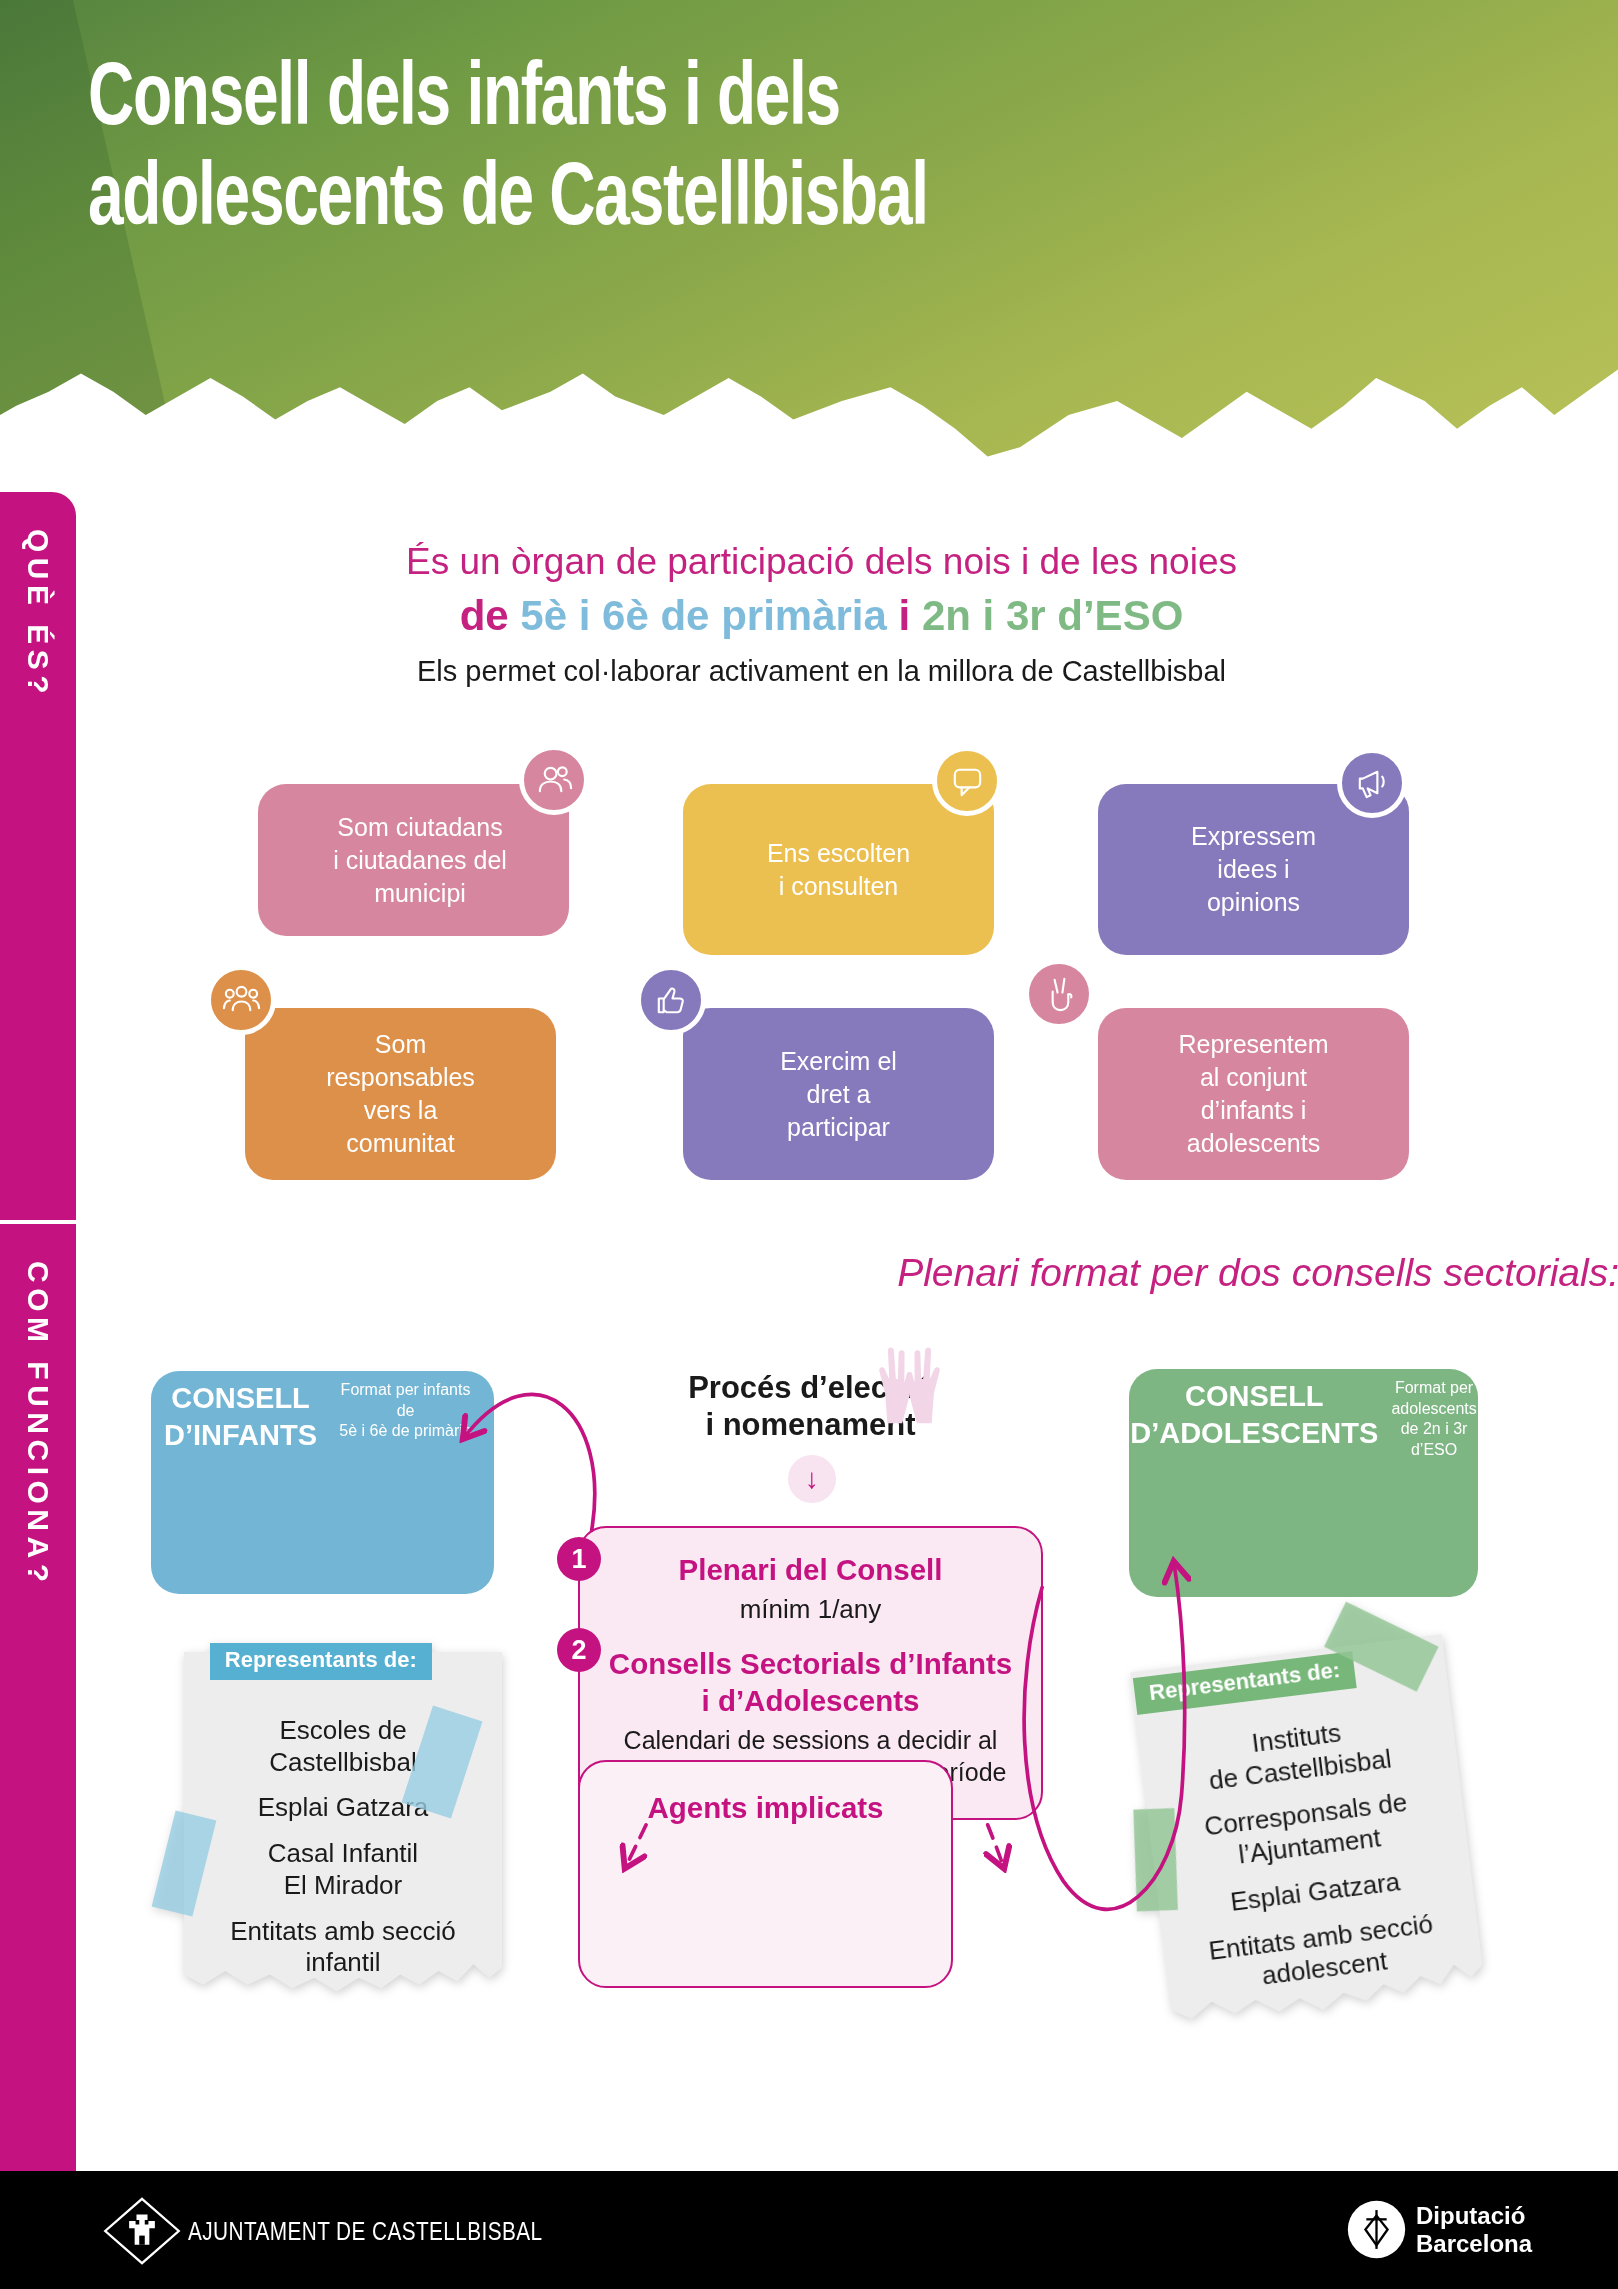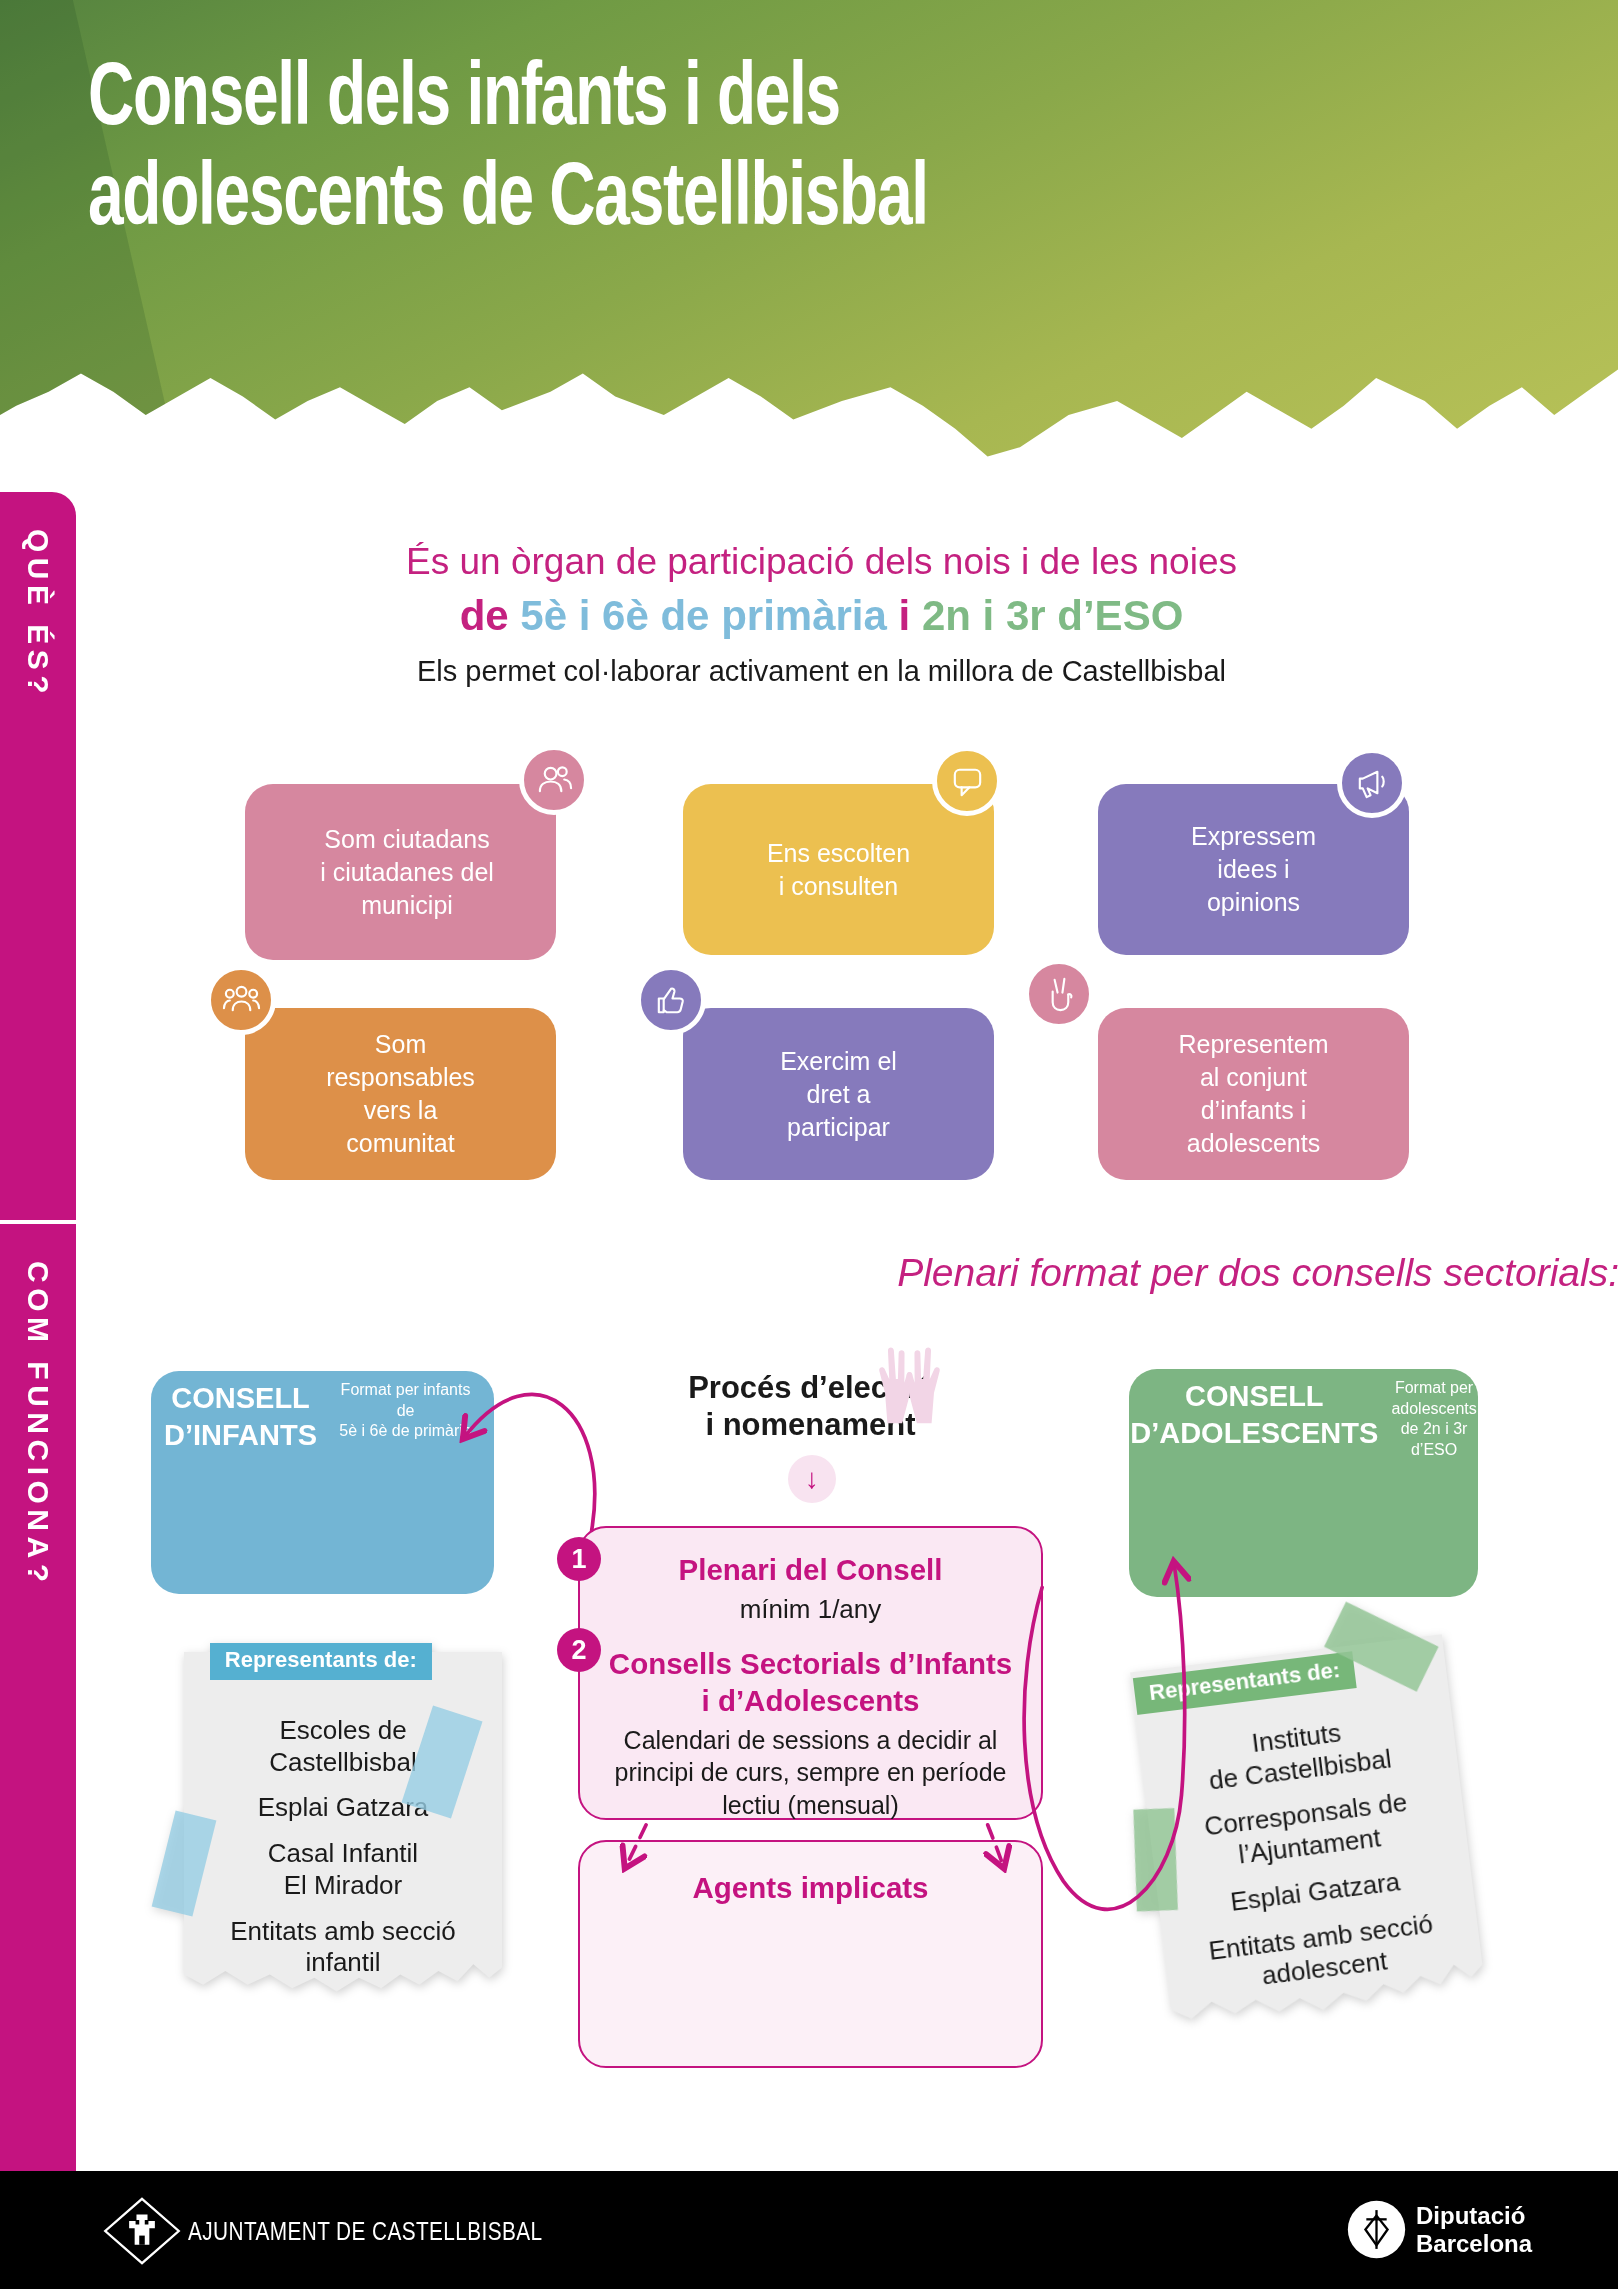--- a/index.html
+++ b/index.html
@@ -75,21 +75,21 @@
     position:absolute; left:788px; top:1455px; width:48px; height:48px; border-radius:50%;
     background:#f8e3f0; display:flex; align-items:center; justify-content:center;
     color:#c41380; font-size:28px; font-weight:bold;
   }
   .plenari-box {
     position:absolute; left:578px; top:1526px; width:465px; height:294px;
     background:#fae8f3; border:2.3px solid #c41380; border-radius:28px;
     text-align:center; padding:14.8px 22px;
   }
   .agents-box {
-    position:absolute; left:578px; top:1840px; width:465px; height:228px;
+    position:absolute; left:578px; top:1760px; width:375px; height:228px;
     background:#fcf0f7; border:2.3px solid #c41380; border-radius:28px;
     text-align:center; padding:28px 5px;
   }
   .step-title { color:#c41380; font-size:29.5px; font-weight:bold; line-height:1.25; }
   .step-sub { color:#1a1a1a; font-size:26px; line-height:1.3; margin-top:3.7px; }
   .step2-sub { font-size:25px; }
   .num-circle {
     position:absolute; width:44px; height:44px; border-radius:50%; background:#c41380;
     color:#fff; font-size:27px; font-weight:bold; display:flex; align-items:center; justify-content:center; z-index:4;
   }
@@ -135,21 +135,21 @@
     <div class="vlabel">QUÈ ÉS?</div>
   </div>
   <div class="side-seg side-seg2">
     <div class="vlabel">COM FUNCIONA?</div>
   </div>
 
   <div class="intro intro-line1">És un òrgan de participació dels nois i de les noies</div>
   <div class="intro intro-line2"><span>de </span><span class="blue">5è i 6è de primària</span><span> i </span><span class="green">2n i 3r d’ESO</span></div>
   <div class="intro intro-line3">Els permet col·laborar activament en la millora de Castellbisbal</div>
 
-  <div class="card card-pink prewrap" style="left:245px;top:784px;height:176px;padding-left:13px;">Som ciutadans
+  <div class="card card-pink prewrap" style="left:258px;top:784px;height:152px;padding-left:13px;">Som ciutadans
 i ciutadanes del
 municipi</div>
   <div class="card card-yellow prewrap" style="left:683px;top:784px;height:171px;">Ens escolten
 i consulten</div>
   <div class="card card-purple prewrap" style="left:1098px;top:784px;height:171px;">Expressem
 idees i
 opinions</div>
   <div class="card card-orange prewrap" style="left:245px;top:1008px;height:172px;">Som
 responsables
 vers la

